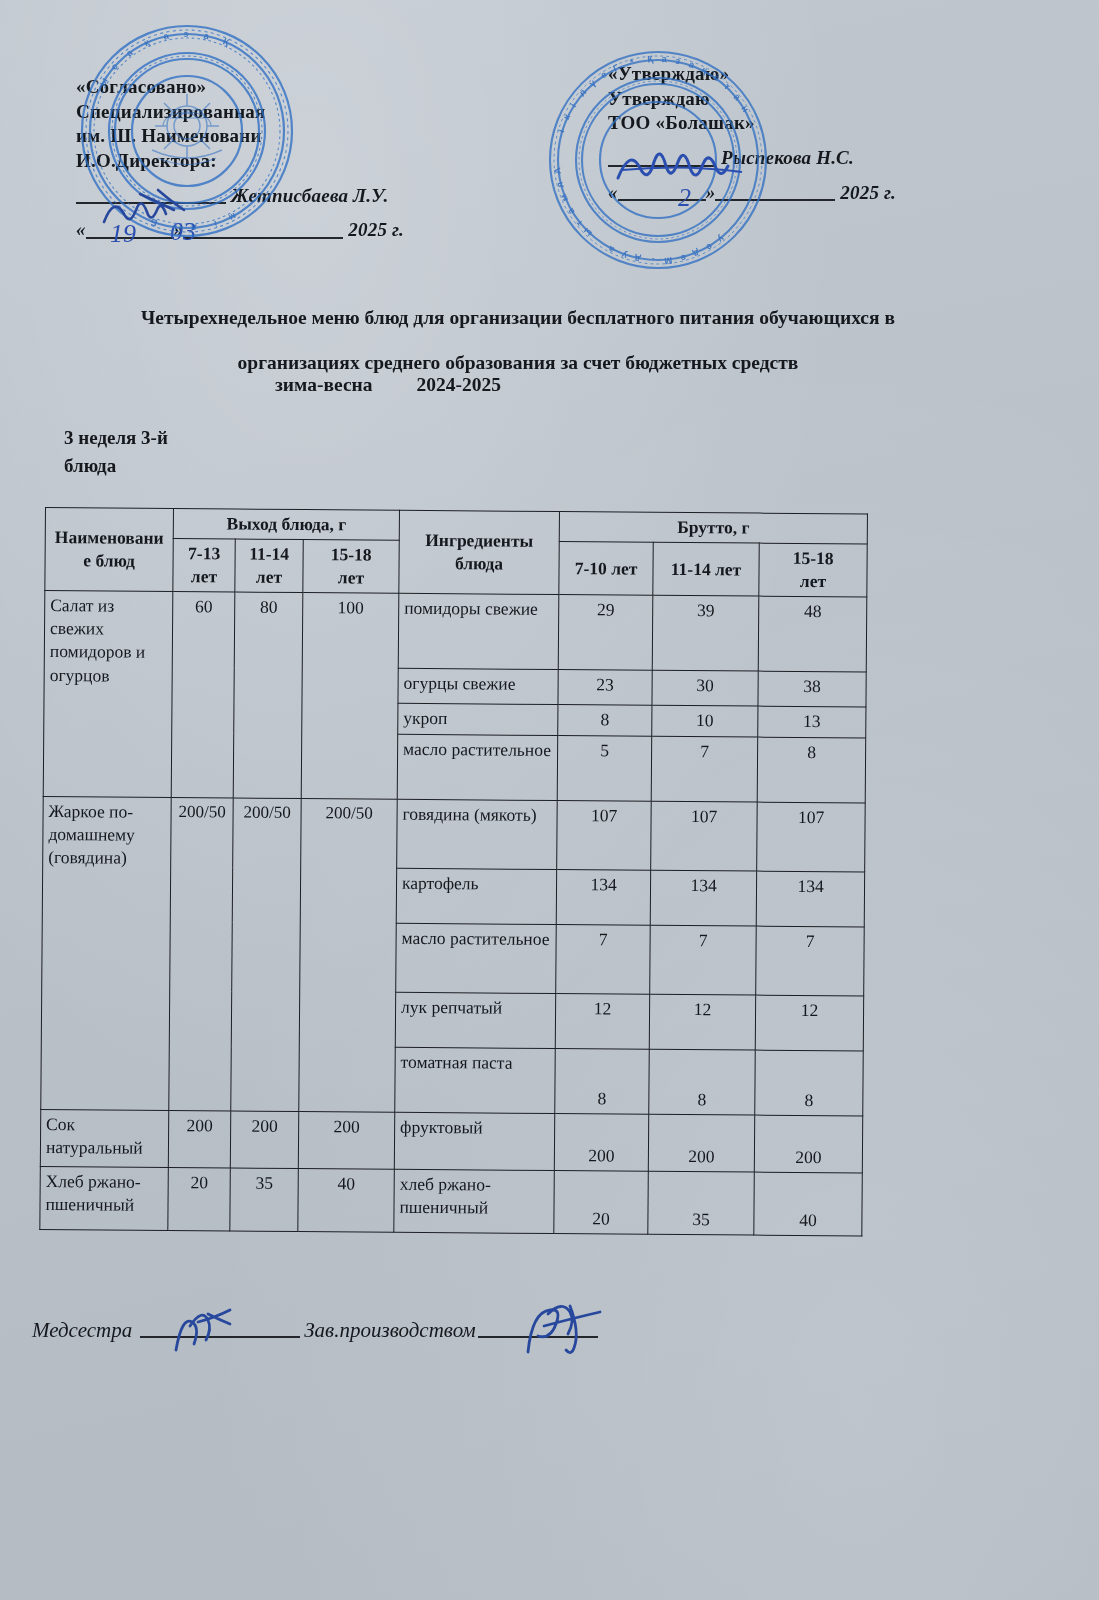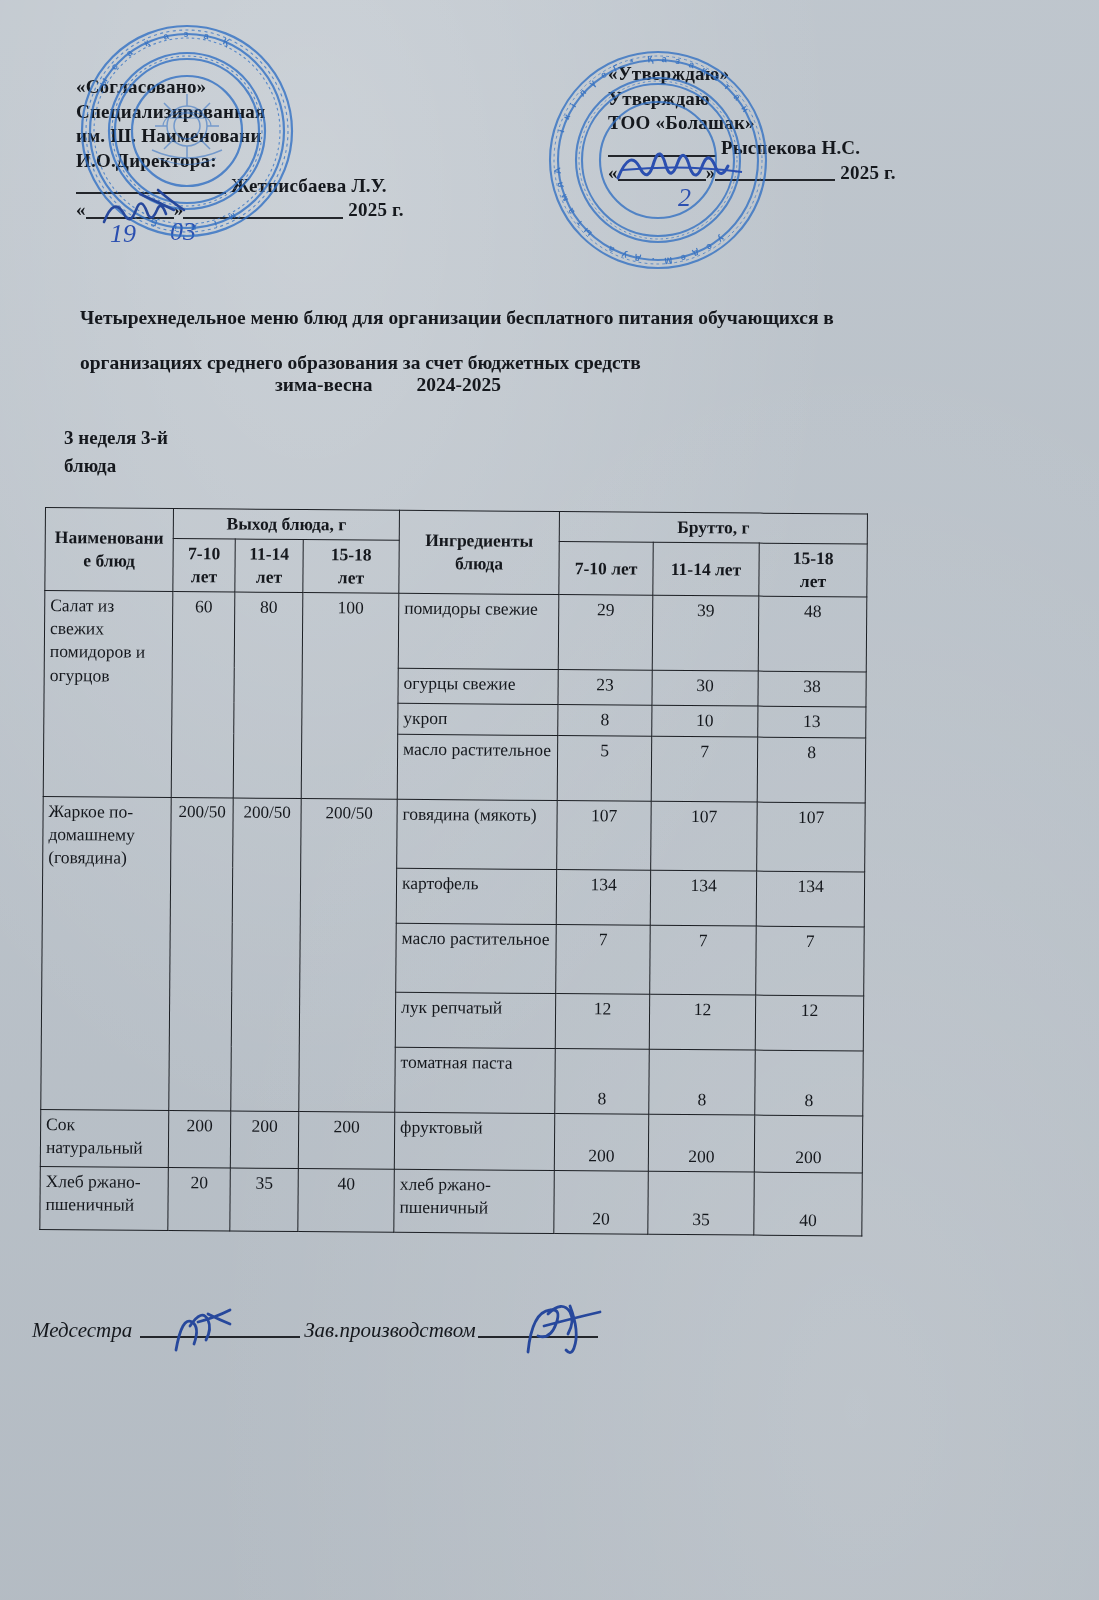--- a/index.html
+++ b/index.html
@@ -37,22 +37,24 @@
     font-size: 19px;
     letter-spacing: .2px;
     white-space: nowrap;
   }
   .approval-left  { left: 76px;  top: 75px; }
   .approval-right { left: 608px; top: 62px; }
 
   .appr-line { display: block; }
   .sign-row {
     display: block;
+    margin-top: 10px;
     position: relative;
     white-space: nowrap;
+    font-style: italic;
   }
   .rule {
     display: inline-block;
     border-bottom: 2px solid #23262b;
     height: 1px;
     vertical-align: bottom;
     margin-bottom: 4px;
   }
   .rule-w1 { width: 108px; }
   .rule-w2 { width: 150px; }
@@ -89,26 +91,27 @@
 
   .signature {
     position: absolute;
     z-index: 4;
     pointer-events: none;
   }
 
   
   .doc-title {
     position: absolute;
-    left: 80px;
+    left: 68px;
     top: 296px;
     width: 900px;
     font-weight: bold;
     font-size: 19.5px;
     line-height: 2.30;
+    text-align: center;
   }
   .doc-title .t-line { display: block; }
   .season {
     position: absolute;
     left: 275px;
     top: 374px;
     font-weight: bold;
     font-size: 19.5px;
   }
   .season .season-gap { display: inline-block; width: 44px; }
@@ -366,21 +369,21 @@
       <thead>
         <tr>
           <th rowspan="2" style="white-space:pre-line">Наименовани
 е блюд</th>
           <th colspan="3" class="grp">Выход блюда, г</th>
           <th rowspan="2" style="white-space:pre-line">Ингредиенты
 блюда</th>
           <th colspan="3" class="grp">Брутто, г</th>
         </tr>
         <tr>
-          <th style="white-space:pre-line">7-10
+          <th style="white-space:pre-line">7-13
 лет</th>
           <th style="white-space:pre-line">11-14
 лет</th>
           <th style="white-space:pre-line">15-18
 лет</th>
           <th>7-10 лет</th>
           <th>11-14 лет</th>
           <th style="white-space:pre-line">15-18
 лет</th>
         </tr>

